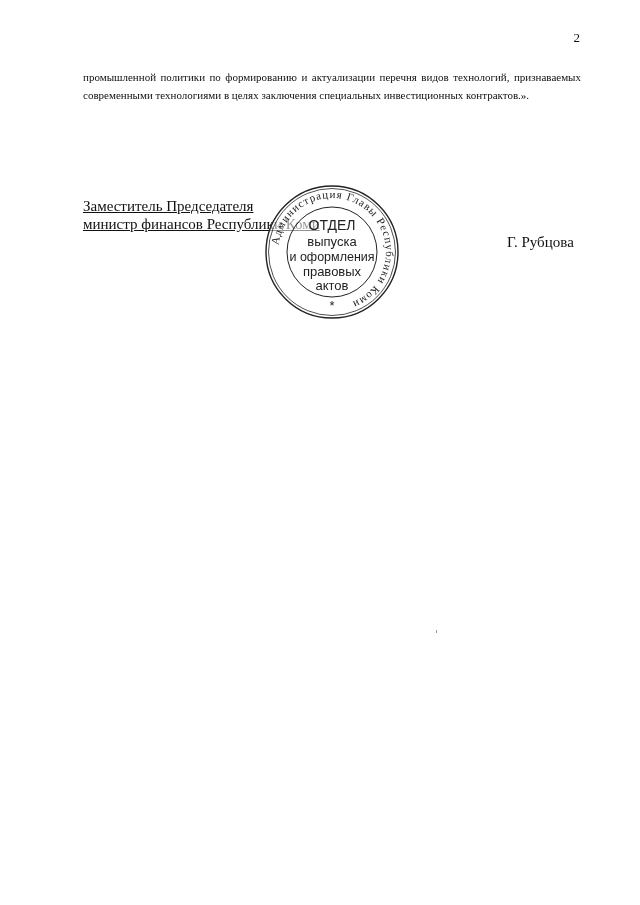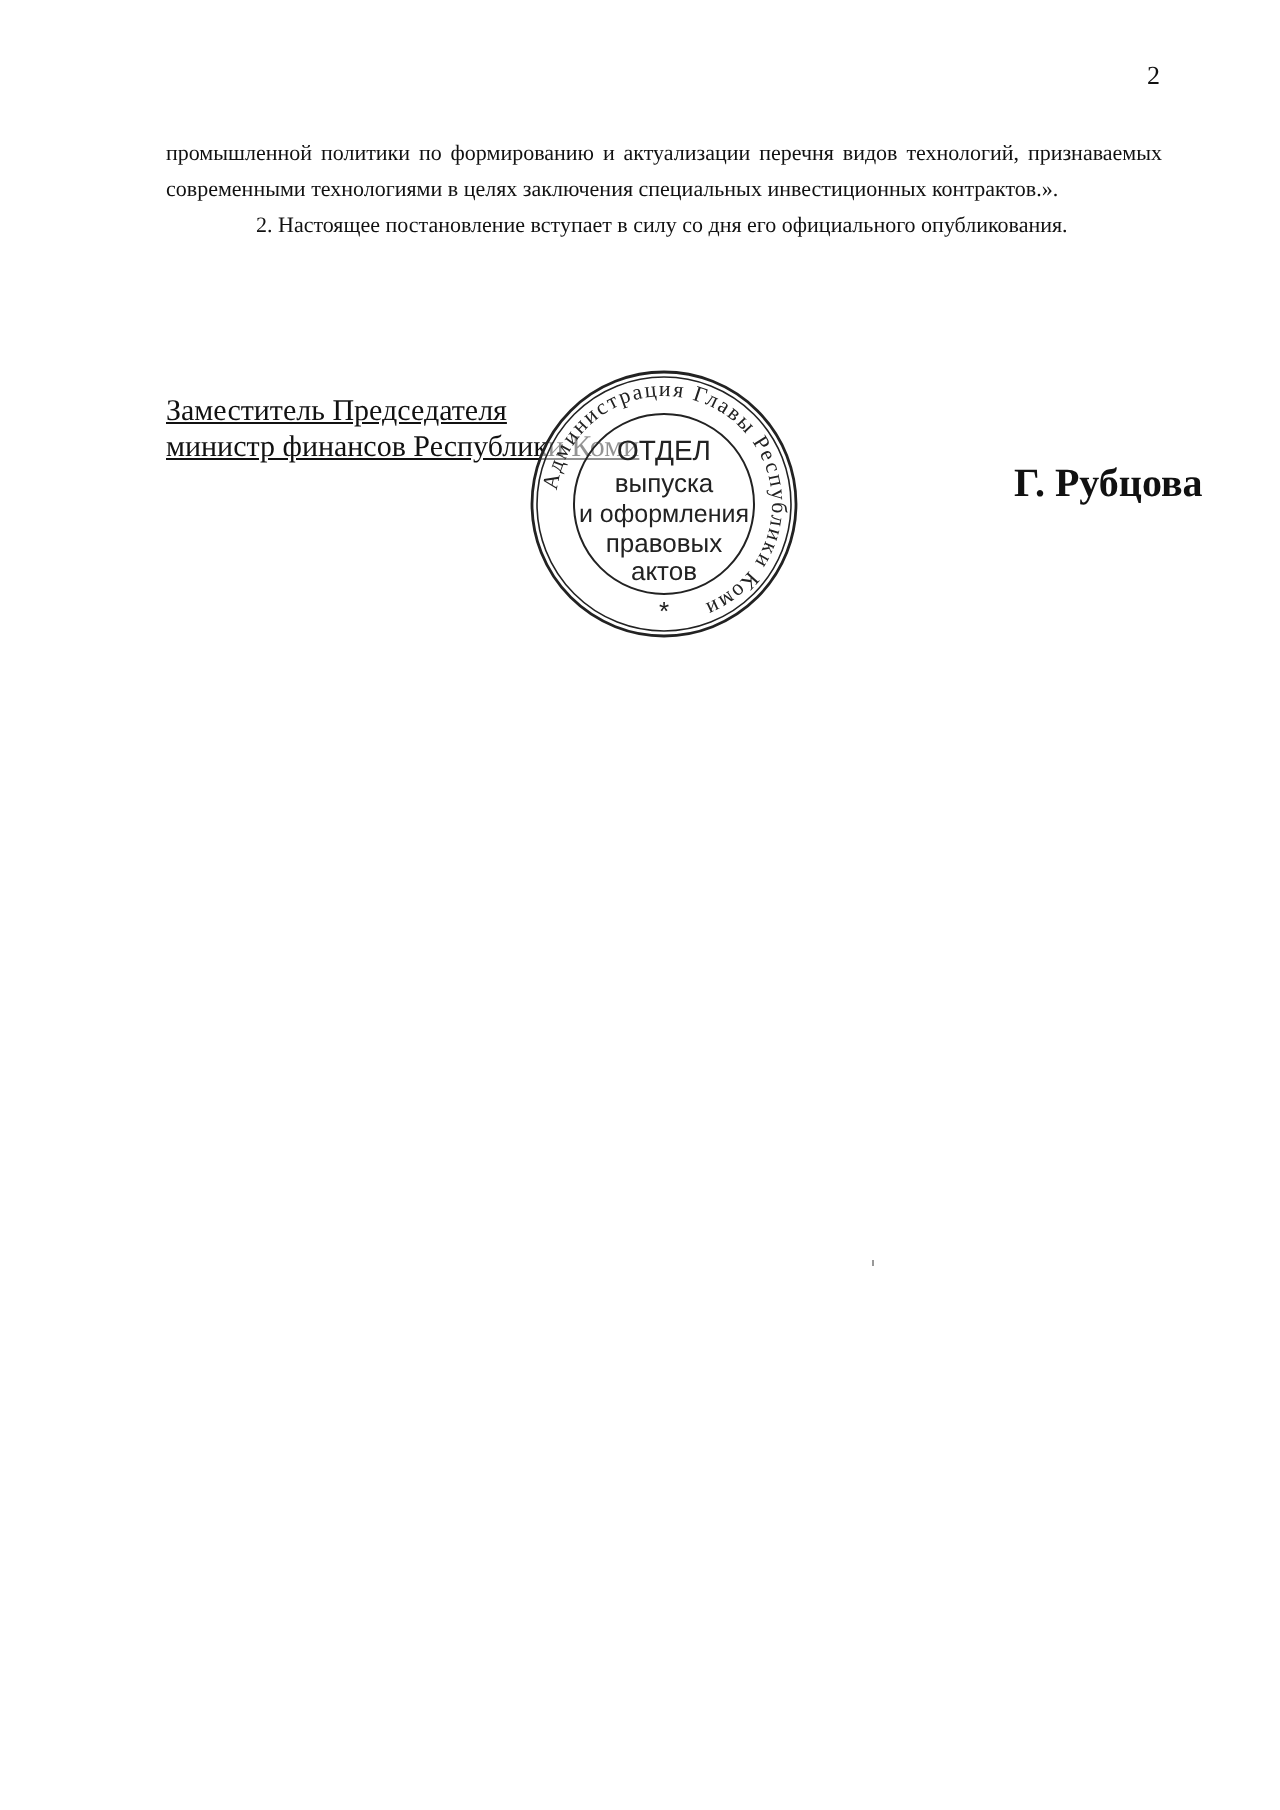--- a/index.html
+++ b/index.html
@@ -3,32 +3,31 @@
   <meta charset="utf-8">
   <style>
     html, body { margin: 0; padding: 0; background: #ffffff; }
     body { width: 640px; height: 905px; position: relative; overflow: hidden; font-family: "Liberation Serif", serif; color: #111; }
     .page-number { position: absolute; top: 30px; right: 60px; font-size: 13px; }
     .body-text { position: absolute; left: 83px; top: 68px; width: 498px; font-size: 11px; line-height: 18px; text-align: justify; }
     .body-text p { margin: 0; }
     .indent { text-indent: 45px; }
     .signature-block { position: absolute; left: 83px; top: 197px; font-size: 15px; line-height: 18px; }
     .signature-block div { white-space: nowrap; text-decoration: underline; }
-    .signer-name { position: absolute; left: 507px; top: 233px; font-size: 20px; line-height: 18px; font-weight: bold; }
+    .signer-name { position: absolute; left: 507px; top: 233px; font-size: 15px; line-height: 18px; }
     .stamp { position: absolute; left: 264px; top: 184px; width: 136px; height: 136px; }
     .speck { position: absolute; left: 436px; top: 630px; width: 1px; height: 3px; background: #999; }
   </style>
 </head>
 <body>
 
 <div class="page-number">2</div>
 
 <div class="body-text">
   <p>промышленной политики по формированию и актуализации перечня видов технологий, признаваемых современными технологиями в целях заключения специальных инвестиционных контрактов.».</p>
-  <p class="indent">2. Настоящее постановление вступает в силу со дня его официального опубликования.</p>
 </div>
 
 <div class="signature-block">
   <div>Заместитель Председателя</div>
   <div>министр финансов Республики Коми</div>
 </div>
 
 <div class="signer-name">Г. Рубцова</div>
 
 <div class="stamp">

